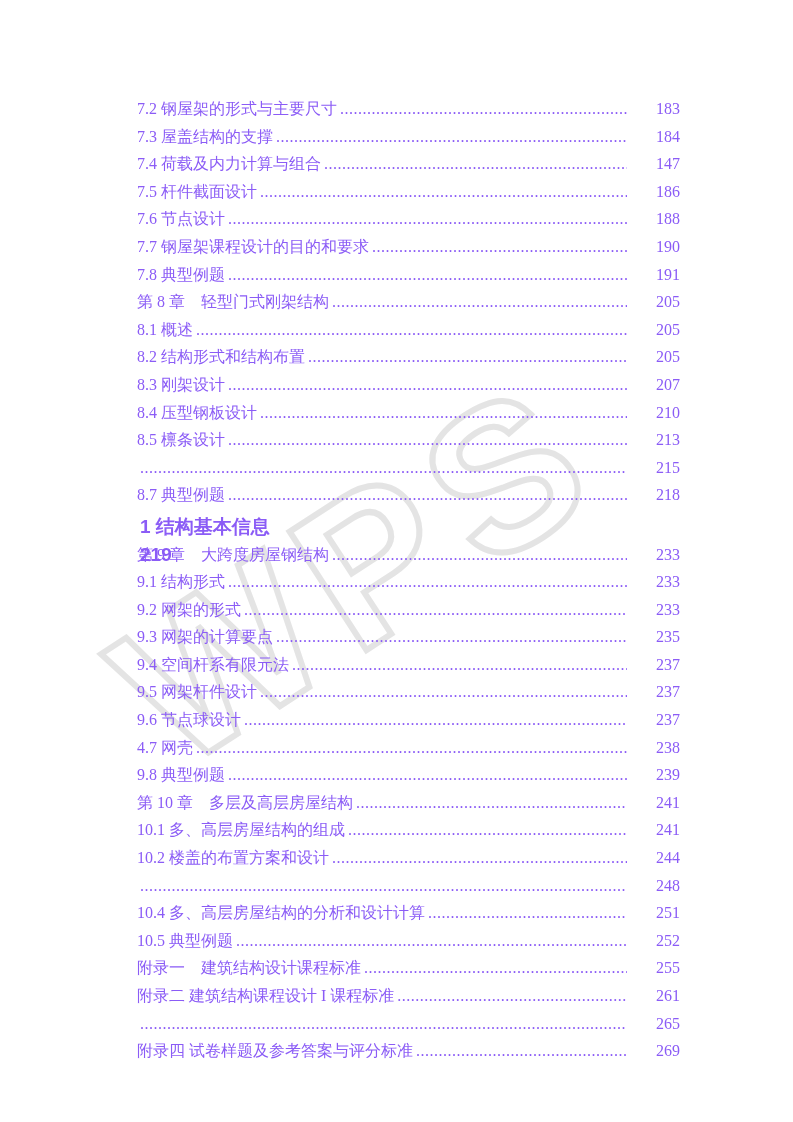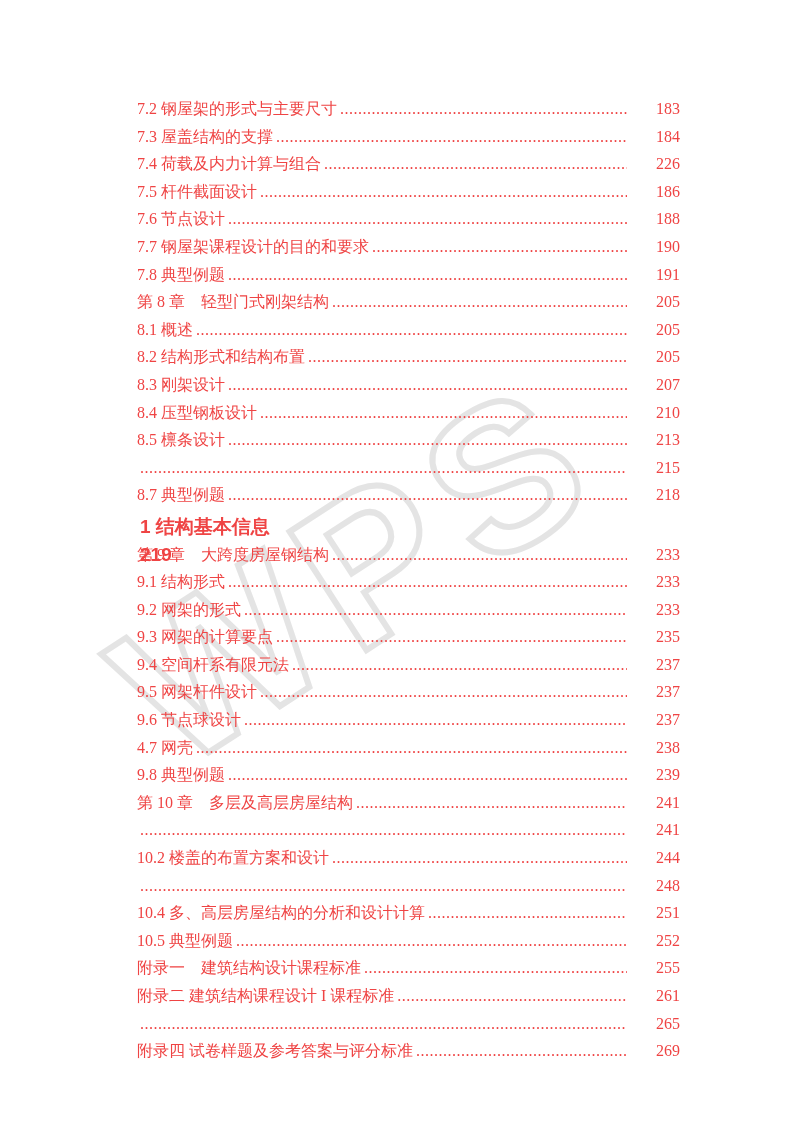--- a/index.html
+++ b/index.html
@@ -33,21 +33,21 @@
     stroke-width: 6px;
   }
 
   
   .toc {
     position: absolute;
     left: 113px;
     top: 95px;
     width: 567px;
     z-index: 1;
-    color: #ef4444;
+    color: #8b5cf6;
     font-size: 16px;
   }
   .toc-row {
     display: flex;
     align-items: baseline;
     height: 27.6px;
     line-height: 27.6px;
   }
   .toc-row.item, .toc-row.chapter {
     padding-left: 24px;
@@ -91,21 +91,21 @@
     <span class="pagenum">183</span>
   </div>
     <div class="toc-row item">
     <span class="label">7.3 屋盖结构的支撑</span>
     <span class="leader">....................................................................................................................................................................................................................................................................</span>
     <span class="pagenum">184</span>
   </div>
     <div class="toc-row item">
     <span class="label">7.4 荷载及内力计算与组合</span>
     <span class="leader">....................................................................................................................................................................................................................................................................</span>
-    <span class="pagenum">226</span>
+    <span class="pagenum">147</span>
   </div>
     <div class="toc-row item">
     <span class="label">7.5 杆件截面设计</span>
     <span class="leader">....................................................................................................................................................................................................................................................................</span>
     <span class="pagenum">186</span>
   </div>
     <div class="toc-row item">
     <span class="label">7.6 节点设计</span>
     <span class="leader">....................................................................................................................................................................................................................................................................</span>
     <span class="pagenum">188</span>
@@ -208,20 +208,21 @@
     <span class="label">9.8 典型例题</span>
     <span class="leader">....................................................................................................................................................................................................................................................................</span>
     <span class="pagenum">239</span>
   </div>
     <div class="toc-row chapter">
     <span class="label">第 10 章　多层及高层房屋结构</span>
     <span class="leader">....................................................................................................................................................................................................................................................................</span>
     <span class="pagenum">241</span>
   </div>
     <div class="toc-row item">
+    <span class="label">10.1 多、高层房屋结构的组成</span>
     <span class="leader">....................................................................................................................................................................................................................................................................</span>
     <span class="pagenum">241</span>
   </div>
     <div class="toc-row item">
     <span class="label">10.2 楼盖的布置方案和设计</span>
     <span class="leader">....................................................................................................................................................................................................................................................................</span>
     <span class="pagenum">244</span>
   </div>
     <div class="toc-row item">
     <span class="leader">....................................................................................................................................................................................................................................................................</span>

